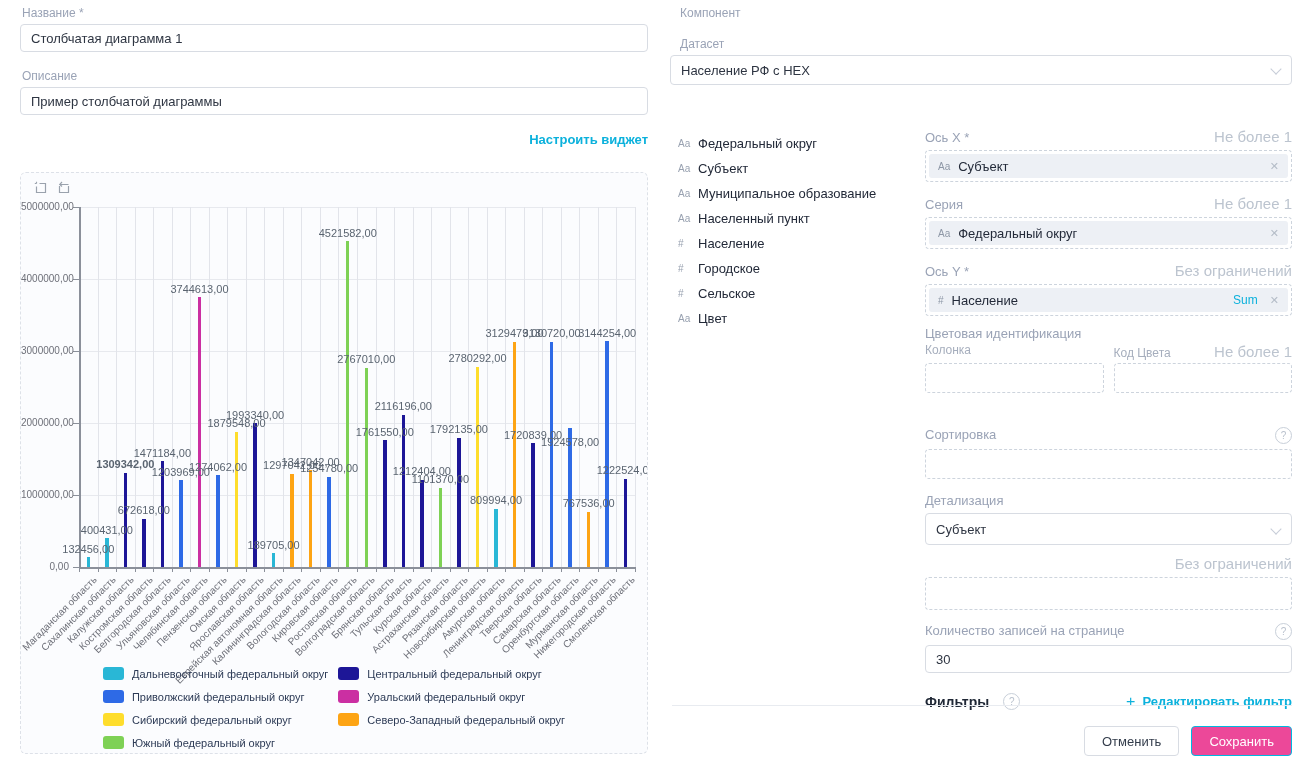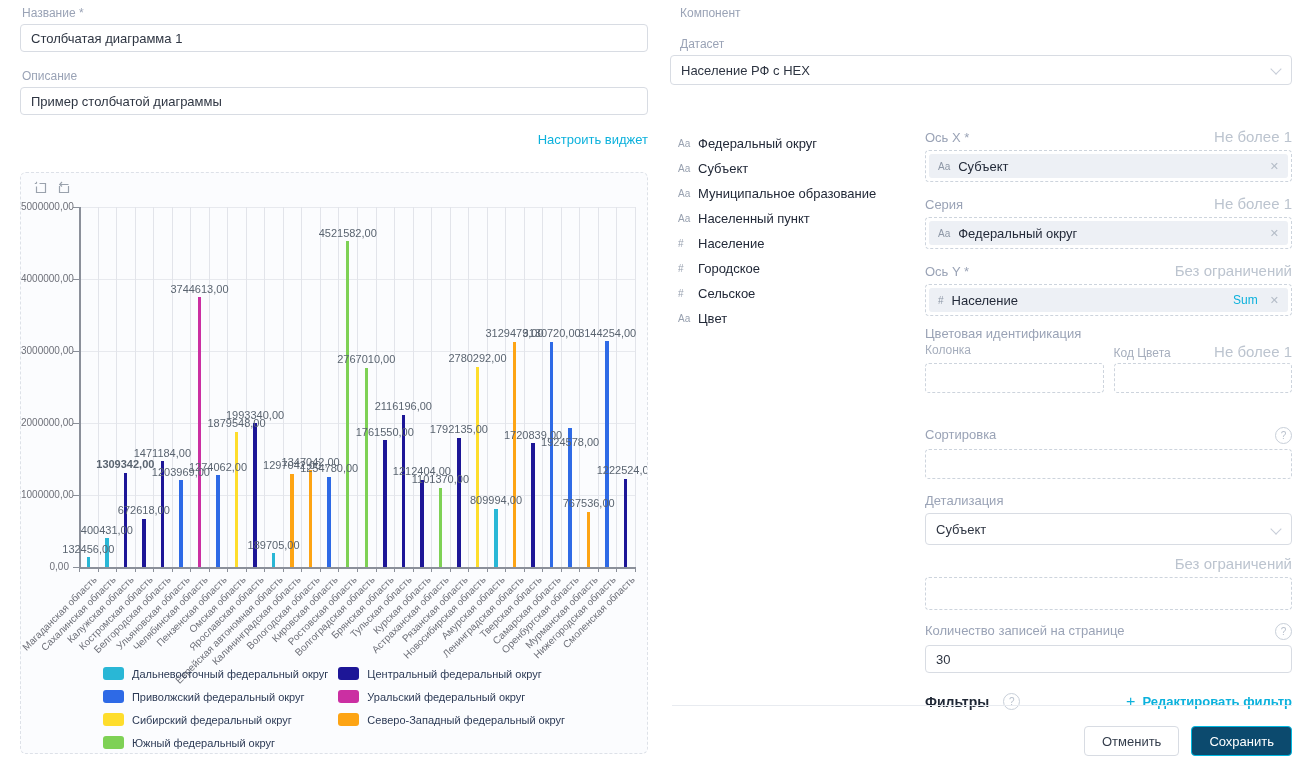--- a/index.html
+++ b/index.html
@@ -12,21 +12,21 @@
   #right-col{position:absolute;left:670px;top:0;width:622px;}
 
   .form-label{margin:0 0 4px 2px;font-size:12px;color:#9aa3b6;}
   .mt6{margin-top:6px;} .mt17{margin-top:17px;}
   .text-input{
     width:100%;box-sizing:border-box;height:28px;border:1px solid #d8dce3;border-radius:4px;
     padding:0 10px;font-size:13px;color:#2e3542;background:#fff;outline:none;
     font-family:"Liberation Sans",sans-serif;
   }
   .link-row{margin-top:15px;text-align:right;}
-  .accent-link{font-size:13px;font-weight:400;color:#0bb1dc;cursor:pointer;}
+  .accent-link{font-size:13px;font-weight:700;color:#0bb1dc;cursor:pointer;}
 
   
   .select{
     position:relative;height:28px;border:1px solid #d8dce3;border-radius:4px;background:#fff;
     display:flex;align-items:center;padding:0 26px 0 10px;font-size:13px;color:#2e3542;cursor:pointer;
   }
   .chev{
     position:absolute;right:11px;top:9px;width:7px;height:7px;
     border-right:1.4px solid #c7cdd8;border-bottom:1.4px solid #c7cdd8;transform:rotate(45deg);
   }
@@ -60,21 +60,21 @@
   }
   .filters-row{display:flex;justify-content:space-between;align-items:center;margin-top:20px;}
   .filters-left{display:flex;align-items:center;gap:14px;}
   .filters-label{font-size:14px;font-weight:600;color:#1f2735;}
   .edit-filter{font-size:13px;font-weight:600;color:#0bb1dc;cursor:pointer;display:flex;align-items:center;gap:7px;}
   .plus-glyph{font-size:16px;font-weight:400;line-height:1;}
   #divider{position:absolute;left:2px;right:0;top:705px;height:1px;background:#e8ebf0;}
   .btn-row{position:absolute;right:0;top:726px;display:flex;gap:12px;}
   .btn{height:30px;border-radius:4px;font-size:13px;display:flex;align-items:center;padding:0 17px;cursor:pointer;font-family:"Liberation Sans",sans-serif;}
   .btn-cancel{background:#fff;border:1px solid #d8dce3;color:#333c4b;}
-  .btn-save{background:#0c4a6e;border:1px solid #00b8e0;color:#fff;}
+  .btn-save{background:#ec4899;border:1px solid #00b8e0;color:#fff;}
 
   
   #chart-panel{
     margin-top:24px;position:relative;width:628px;height:582px;box-sizing:border-box;
     border:1px dashed #dde1e8;border-radius:6px;background:#fbfcfe;overflow:hidden;
   }
   #toolbox{position:absolute;left:12px;top:7px;display:flex;gap:7px;z-index:5;}
   #toolbox svg{cursor:pointer;}
   .hgrid{position:absolute;height:1px;background:#e7e9ee;}
   .vgrid{position:absolute;width:1px;background:#e2e4ea;}

